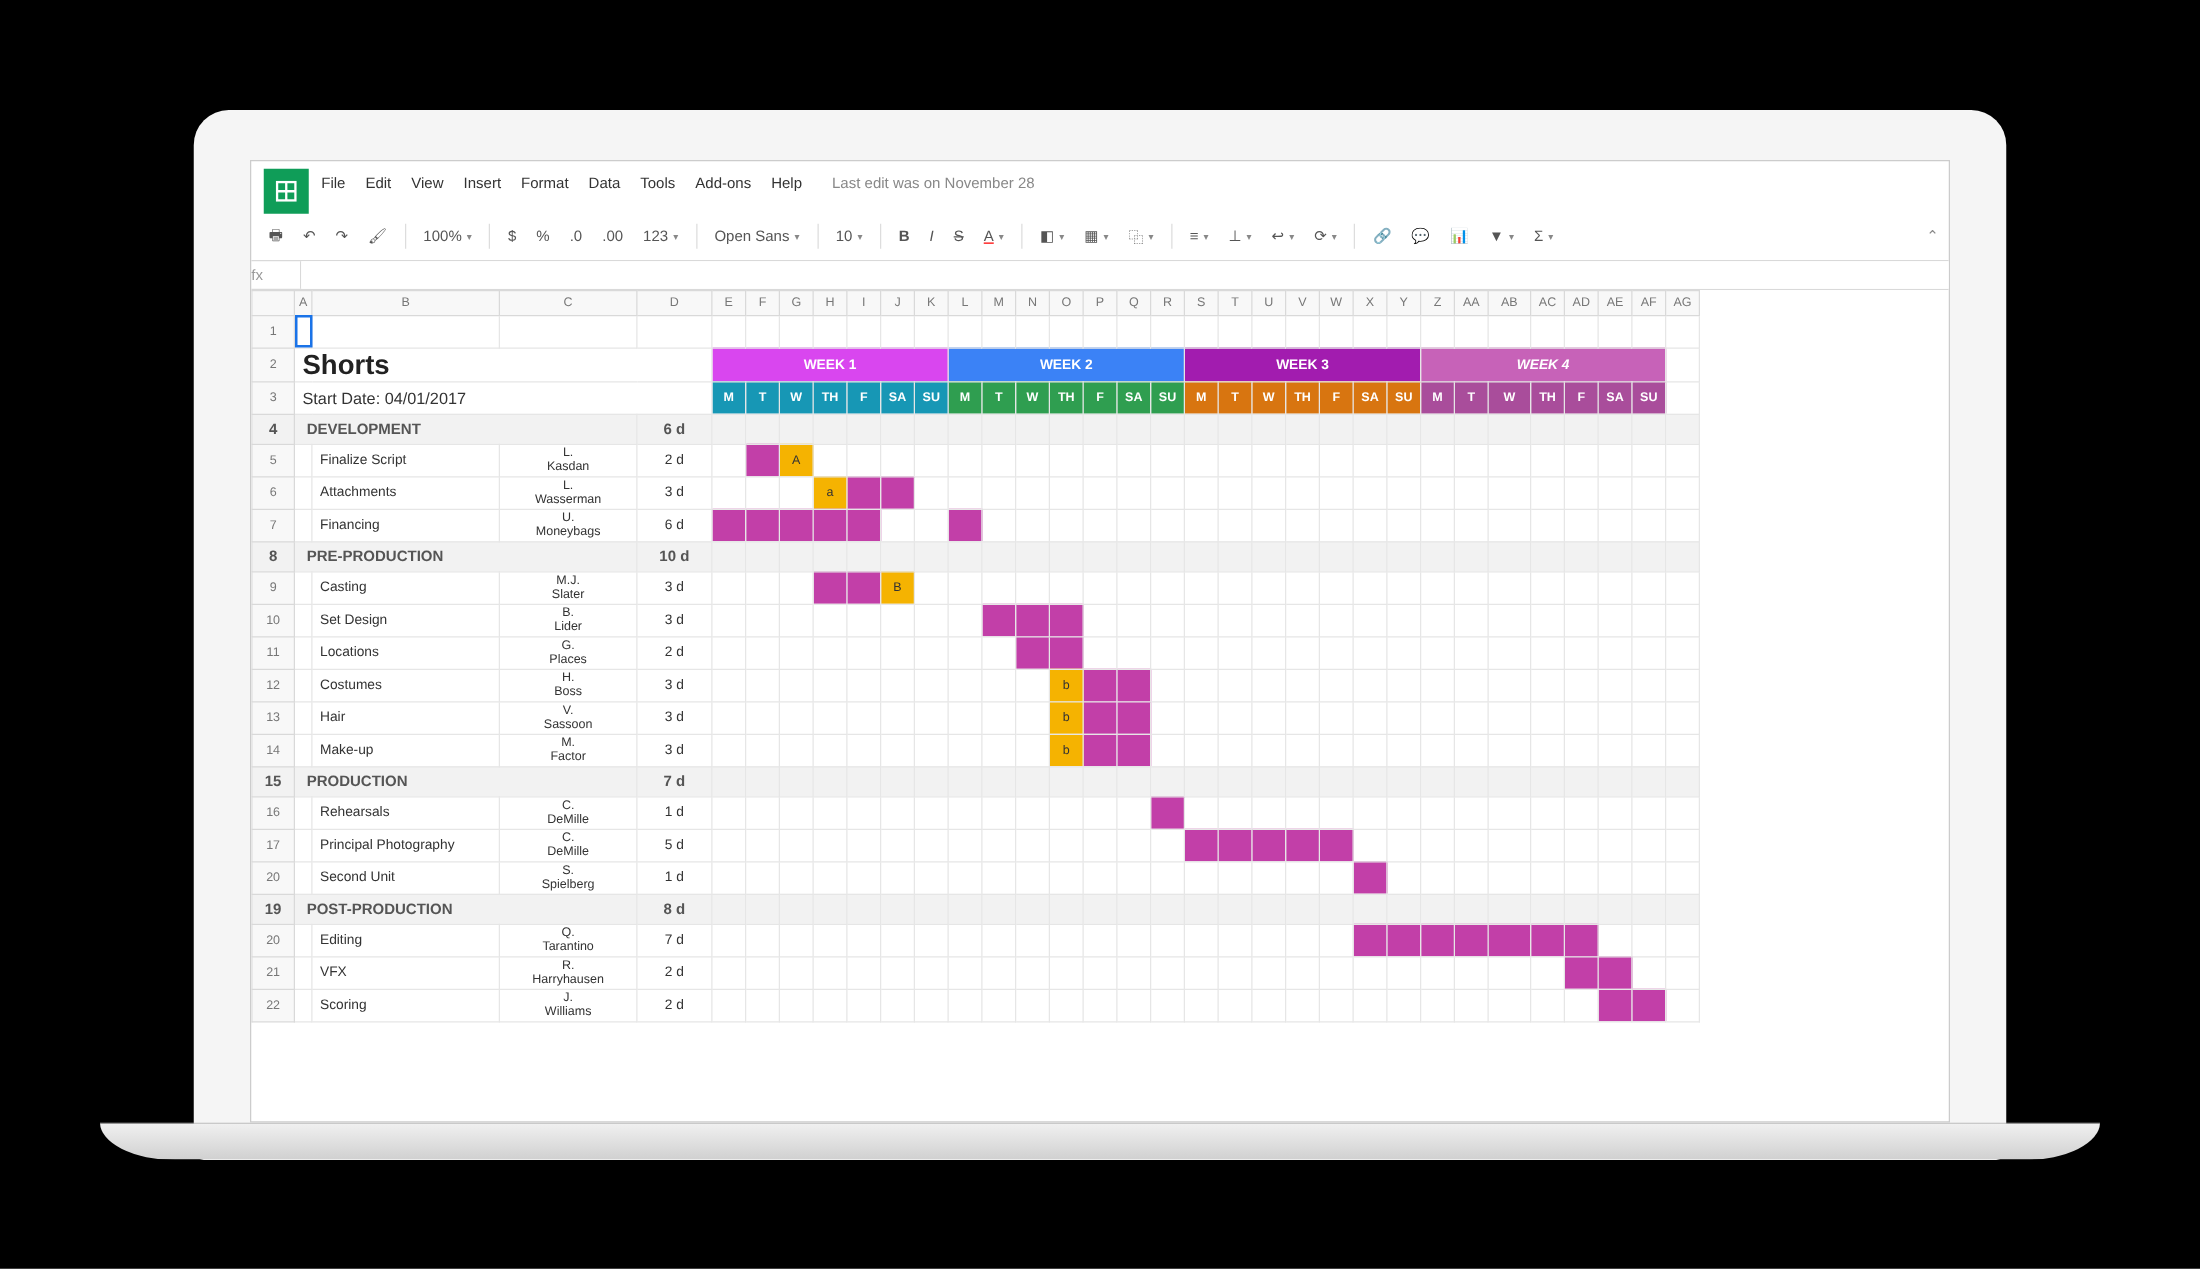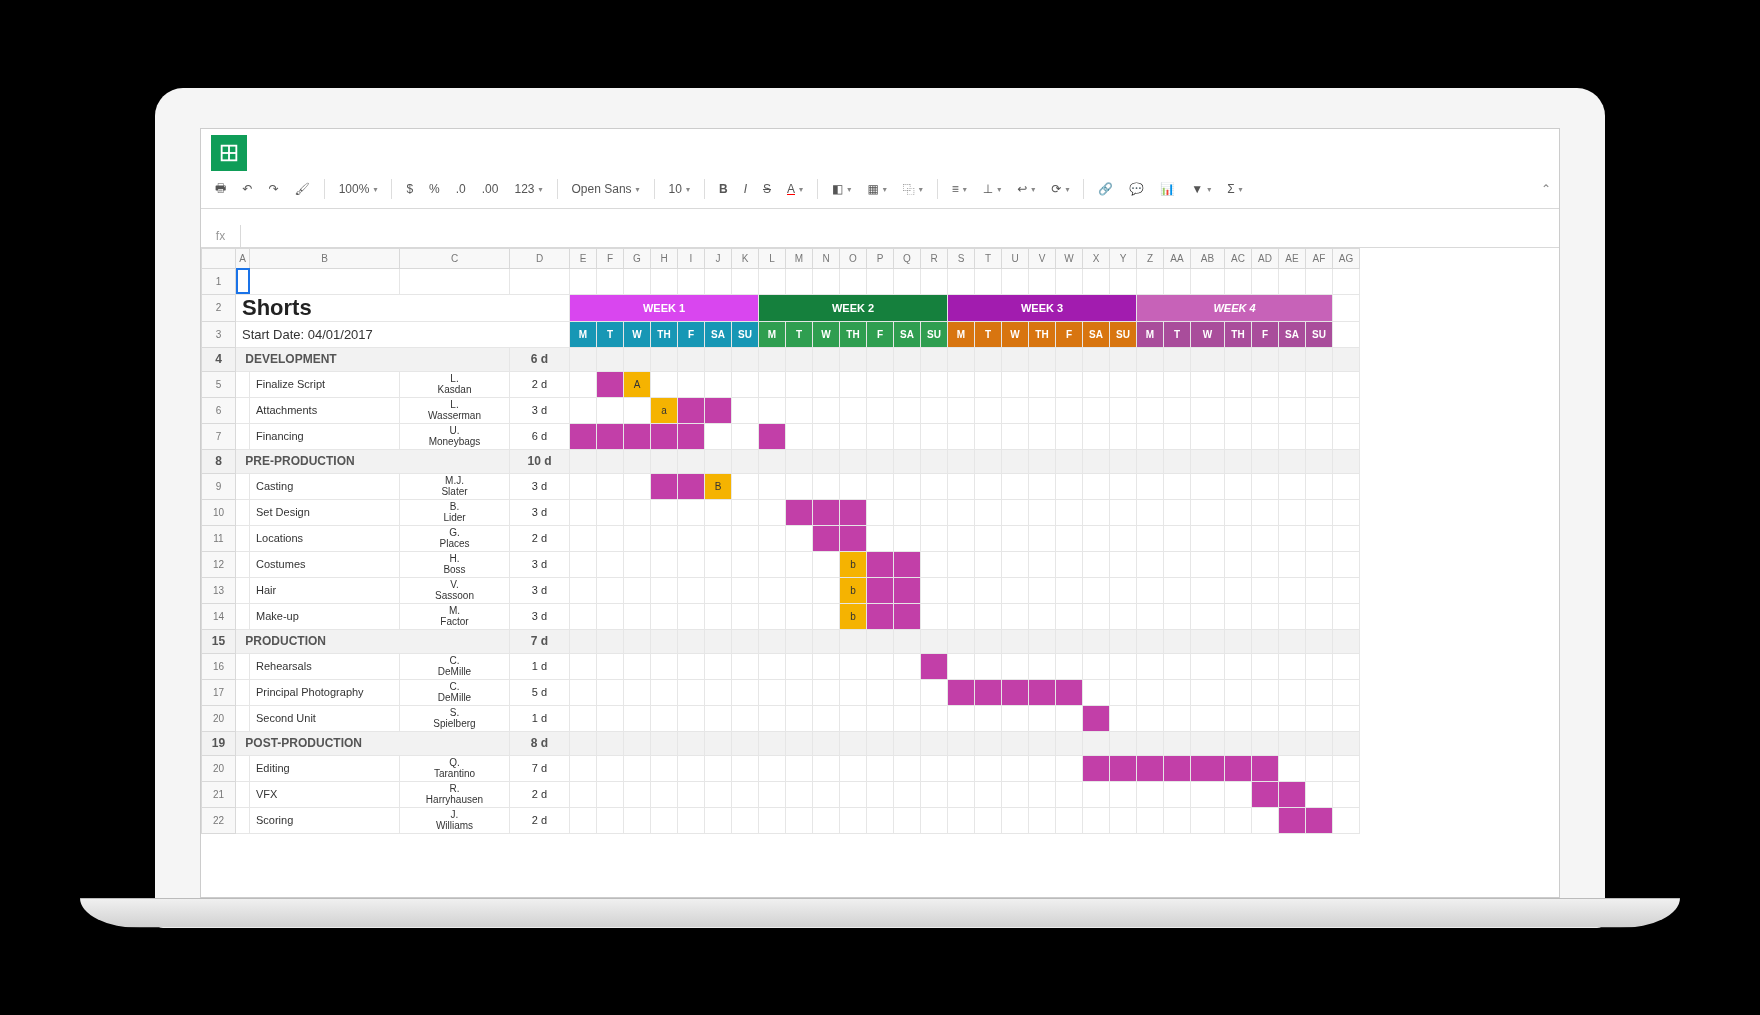--- a/index.html
+++ b/index.html
@@ -25,36 +25,36 @@
 
   
   .toolbar { display: flex; align-items: center; gap: 4px; padding: 4px 8px; border-bottom: 1px solid #d9d9d9; font-size: 12px; color: #555; }
   .toolbar .tb { padding: 4px 6px; cursor: pointer; display: flex; align-items: center; gap: 2px; }
   .toolbar .sep { width: 1px; height: 20px; background: #ddd; margin: 0 4px; }
   .toolbar .dd::after { content: "▾"; font-size: 8px; color: #888; margin-left: 2px; }
   .caret-up { margin-left: auto; color: #888; cursor: pointer; }
 
   
   .fxbar { display: flex; align-items: center; border-bottom: 1px solid #d9d9d9; font-size: 12px; color: #999; }
-  .fxbar .fx { width: 40px; text-align: center; border-right: 1px solid #d9d9d9; padding: 4px 0; margin-top: 16px; }
+  .fxbar .fx { width: 40px; border-right: 1px solid #d9d9d9; padding: 4px 0; }
   .fxbar input { border: none; flex: 1; padding: 4px 8px; font-size: 12px; outline: none; }
 
   
   .grid-wrap { flex: 1; overflow: auto; position: relative; }
   table.sheet { border-collapse: collapse; table-layout: fixed; font-size: 11px; color: #333; }
   .colhead th { background: #f8f8f8; border: 1px solid #d9d9d9; font-weight: normal; color: #777; height: 20px; font-size: 10px; }
   .rowhead { background: #f8f8f8; border: 1px solid #d9d9d9; text-align: center; color: #777; width: 34px; font-size: 10px; }
   td.cell { border: 1px solid #e6e6e6; height: 26px; padding: 0 6px; vertical-align: middle; }
   td.day { width: 27px; padding: 0; text-align: center; }
   .sel-A1 { outline: 2px solid #1a73e8; outline-offset: -2px; }
 
   
   .wkhead { color: #fff; font-weight: bold; text-align: center; font-size: 11px; height: 32px; }
   .wk1 { background: #d946ef; }
-  .wk2 { background: #15803d; }
+  .wk2 { background: #3b82f6; }
   .wk3 { background: #a21caf; }
   .wk4 { background: #c762b8; font-style: italic; }
   .dayhead { color: #fff; text-align: center; font-size: 10px; font-weight: bold; height: 22px; }
   .d1 { background: #1797b5; }
   .d2 { background: #2f9e50; }
   .d3 { background: #d87510; }
   .d4 { background: #a94d9b; }
 
   
   .proj-title { font-size: 22px; font-weight: bold; color: #222; }
@@ -81,20 +81,32 @@
 
   <div class="titlebar">
     <div class="logo">
       <svg viewBox="0 0 24 24">
             <rect x="4" y="4" width="16" height="16" fill="none" stroke="#fff" stroke-width="2"></rect>
             <line x1="4" y1="12" x2="20" y2="12" stroke="#fff" stroke-width="2"></line>
             <line x1="12" y1="4" x2="12" y2="20" stroke="#fff" stroke-width="2"></line>
           </svg>
     </div>
     <div class="titlecol">
+      <div class="menubar">
+        <span>File</span>
+        <span>Edit</span>
+        <span>View</span>
+        <span>Insert</span>
+        <span>Format</span>
+        <span>Data</span>
+        <span>Tools</span>
+        <span>Add-ons</span>
+        <span>Help</span>
+        <span class="lastedit">Last edit was on November 28</span>
+      </div>
     </div>
   </div>
 
   <div class="toolbar">
     <span class="tb">🖶</span>
     <span class="tb">↶</span>
     <span class="tb">↷</span>
     <span class="tb">🖌</span>
     <span class="sep"></span>
     <span class="tb dd">100%</span>

